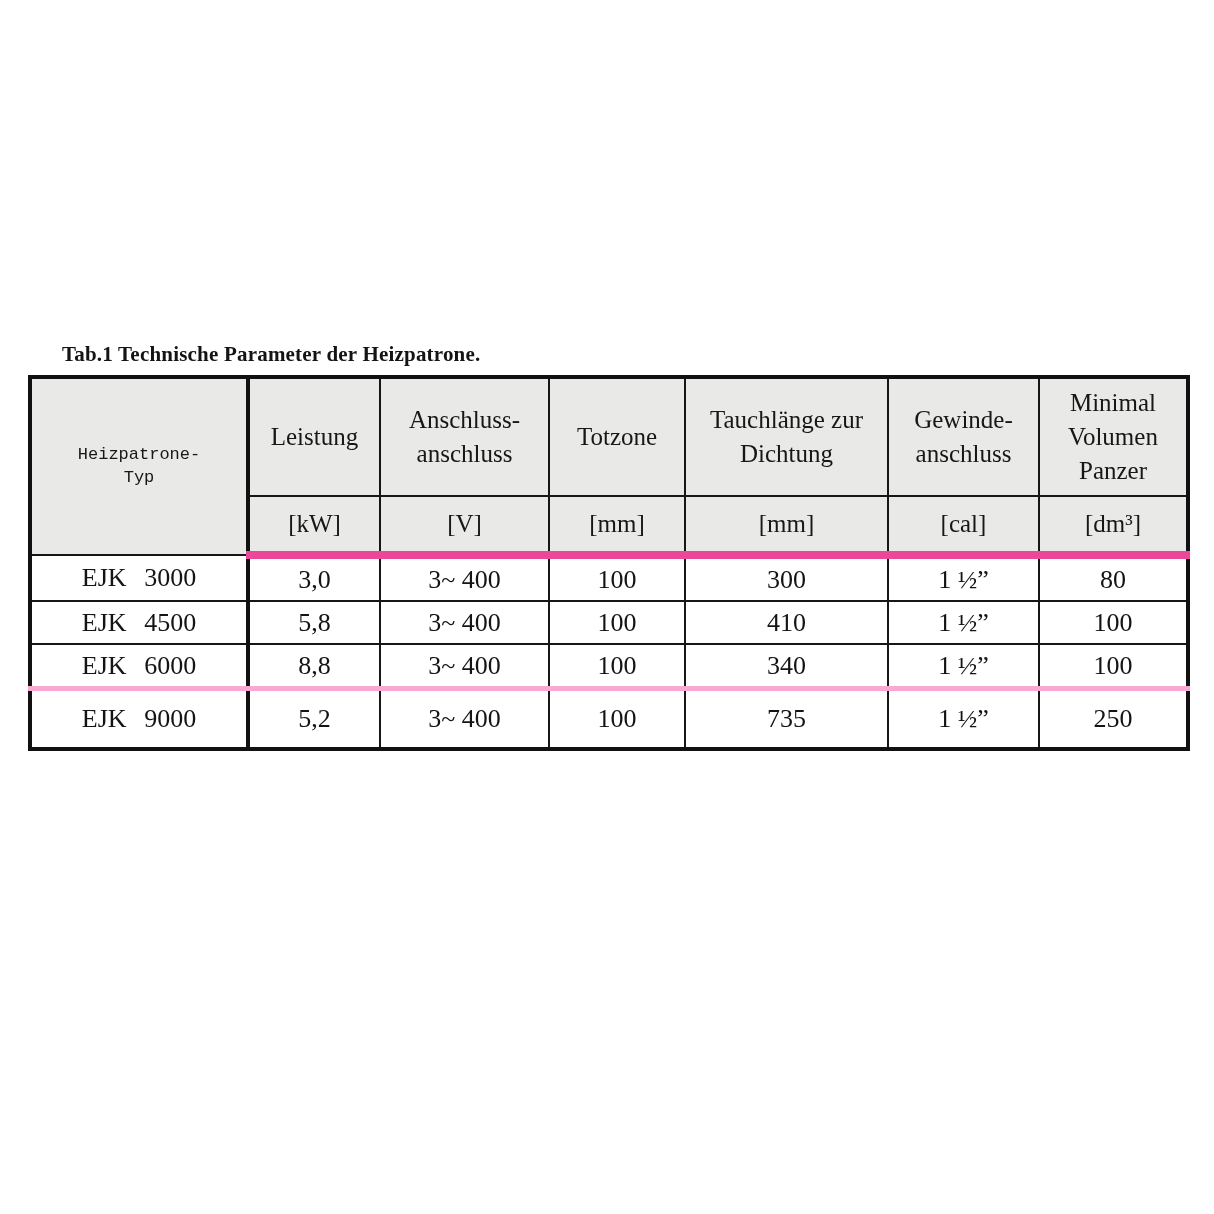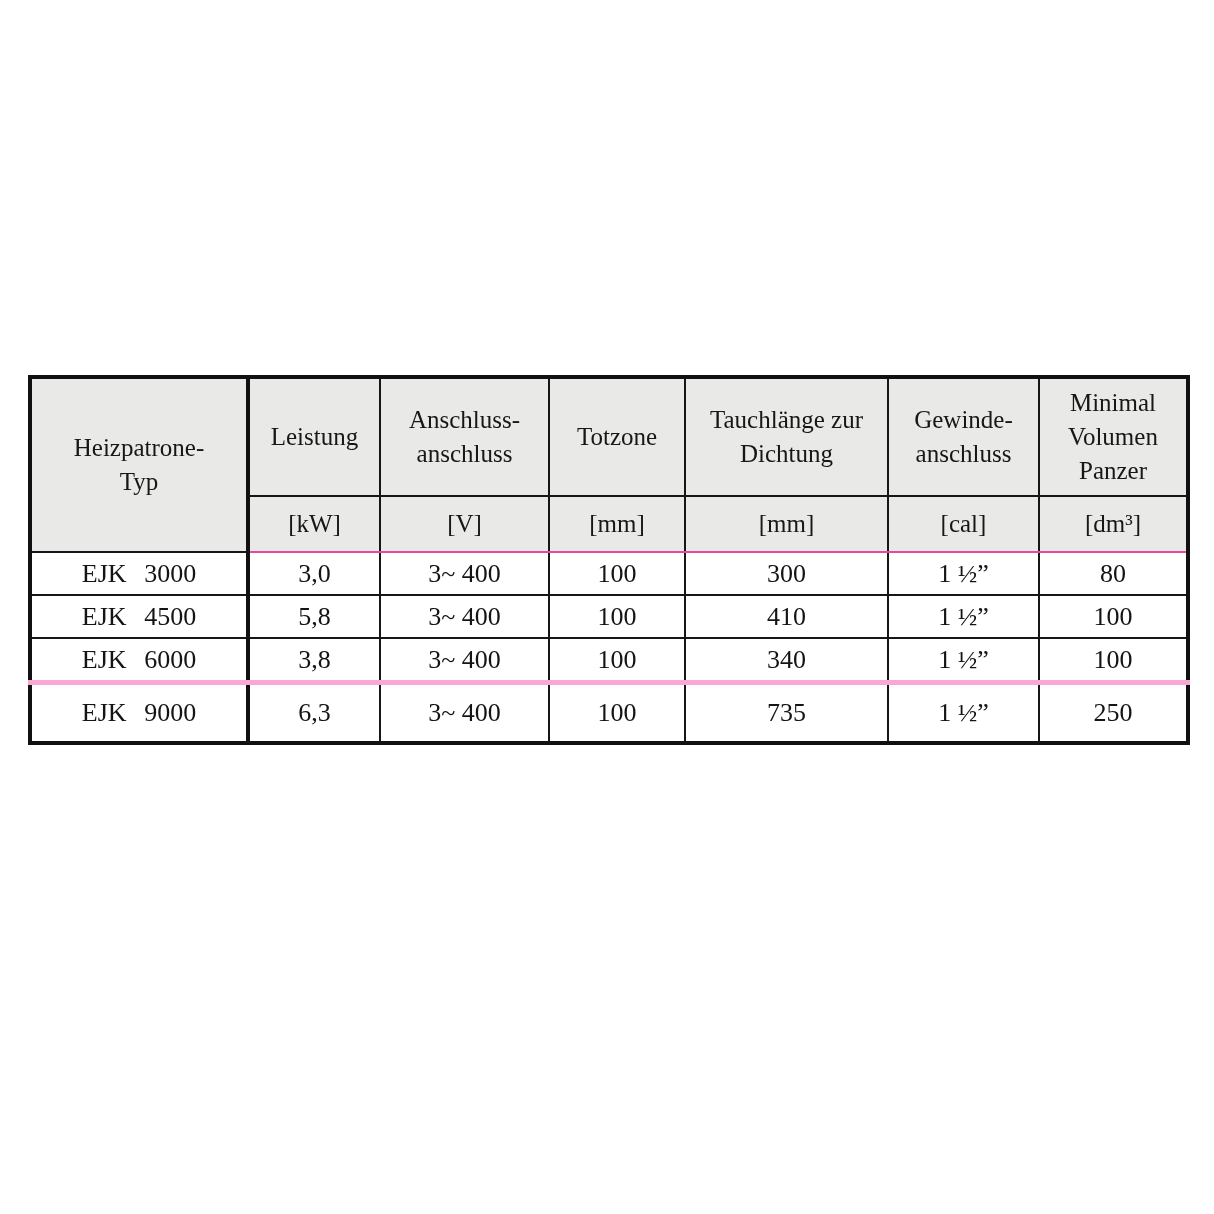--- a/index.html
+++ b/index.html
@@ -51,43 +51,45 @@
   
   thead th {
     background: #e9e9e7;
     font-weight: normal;
     font-size: 25px;
     line-height: 1.35;
     white-space: pre-line;
     color: #171717;
   }
   tr.hdr-main th { height: 116px; }
-  tr.hdr-units th { height: 54px; border-bottom: 2px solid #ec4899; }
+  tr.hdr-units th { height: 54px; border-bottom: 8px solid #ec4899; }
   th.merged-type {
     border-bottom: 4px solid #111111;
-    font-size: 25px;
+    font-size: 17px;
+    font-family: Liberation Mono, monospace;
   }
   
   tbody td {
     font-size: 26px;
     background: #ffffff;
     color: #141414;
     height: 41px;
   }
   tbody tr.tall td {
     height: 56px;
     border-top: 5px solid #f9a8d4;
   }
   td.cell-typ { word-spacing: 11px; }
 </style>
 </head>
 <body>
 
 <div class="page">
 
+  <div class="doc-title">Tab.1 Technische Parameter der Heizpatrone.</div>
 
   <table class="params">
     <colgroup>
       <col style="width:218px">
       <col style="width:132px">
       <col style="width:169px">
       <col style="width:136px">
       <col style="width:203px">
       <col style="width:151px">
       <col style="width:149px">
@@ -131,30 +133,30 @@
         <td class="col-type-cell cell-typ">EJK 4500</td>
         <td>5,8</td>
         <td>3~ 400</td>
         <td>100</td>
         <td>410</td>
         <td>1 ½”</td>
         <td>100</td>
       </tr>
       <tr>
         <td class="col-type-cell cell-typ">EJK 6000</td>
-        <td>3,8</td>
+        <td>8,8</td>
         <td>3~ 400</td>
         <td>100</td>
         <td>340</td>
         <td>1 ½”</td>
         <td>100</td>
       </tr>
       <tr class="tall">
         <td class="col-type-cell cell-typ">EJK 9000</td>
-        <td>6,3</td>
+        <td>5,2</td>
         <td>3~ 400</td>
         <td>100</td>
         <td>735</td>
         <td>1 ½”</td>
         <td>250</td>
       </tr>
     </tbody>
   </table>
 
 </div>

